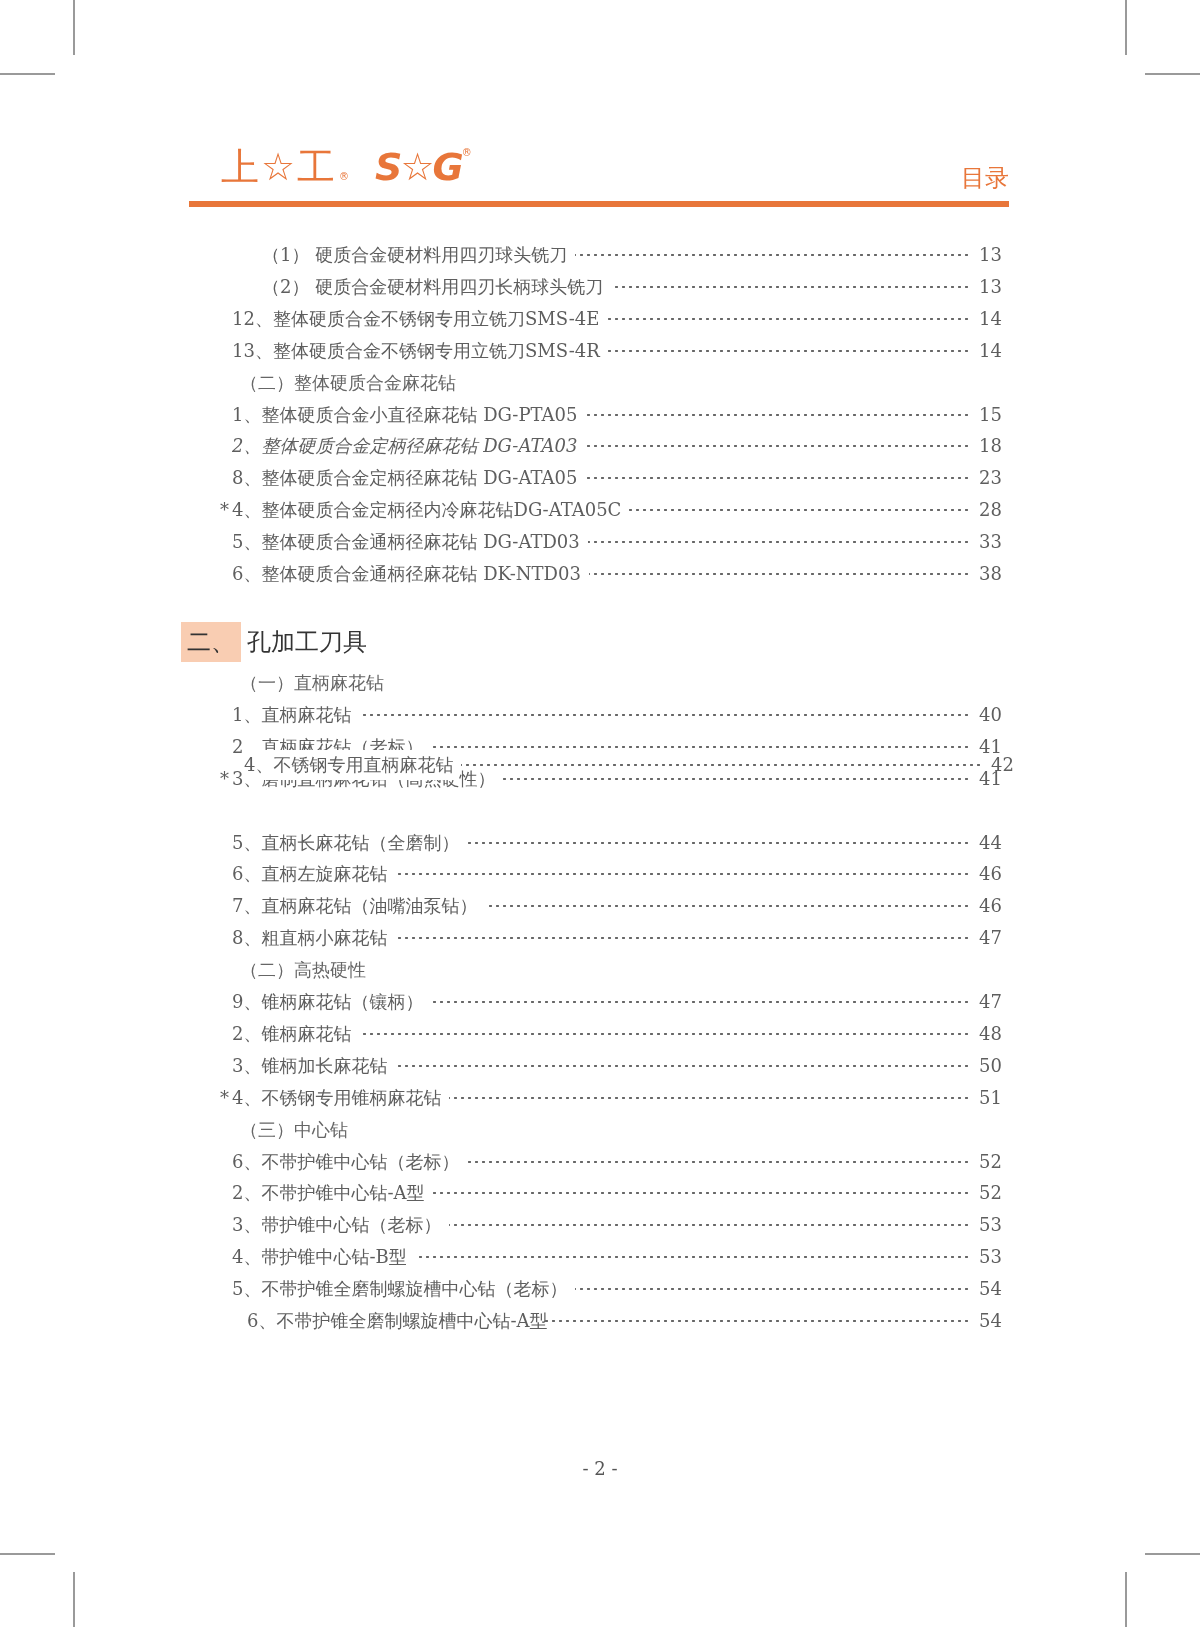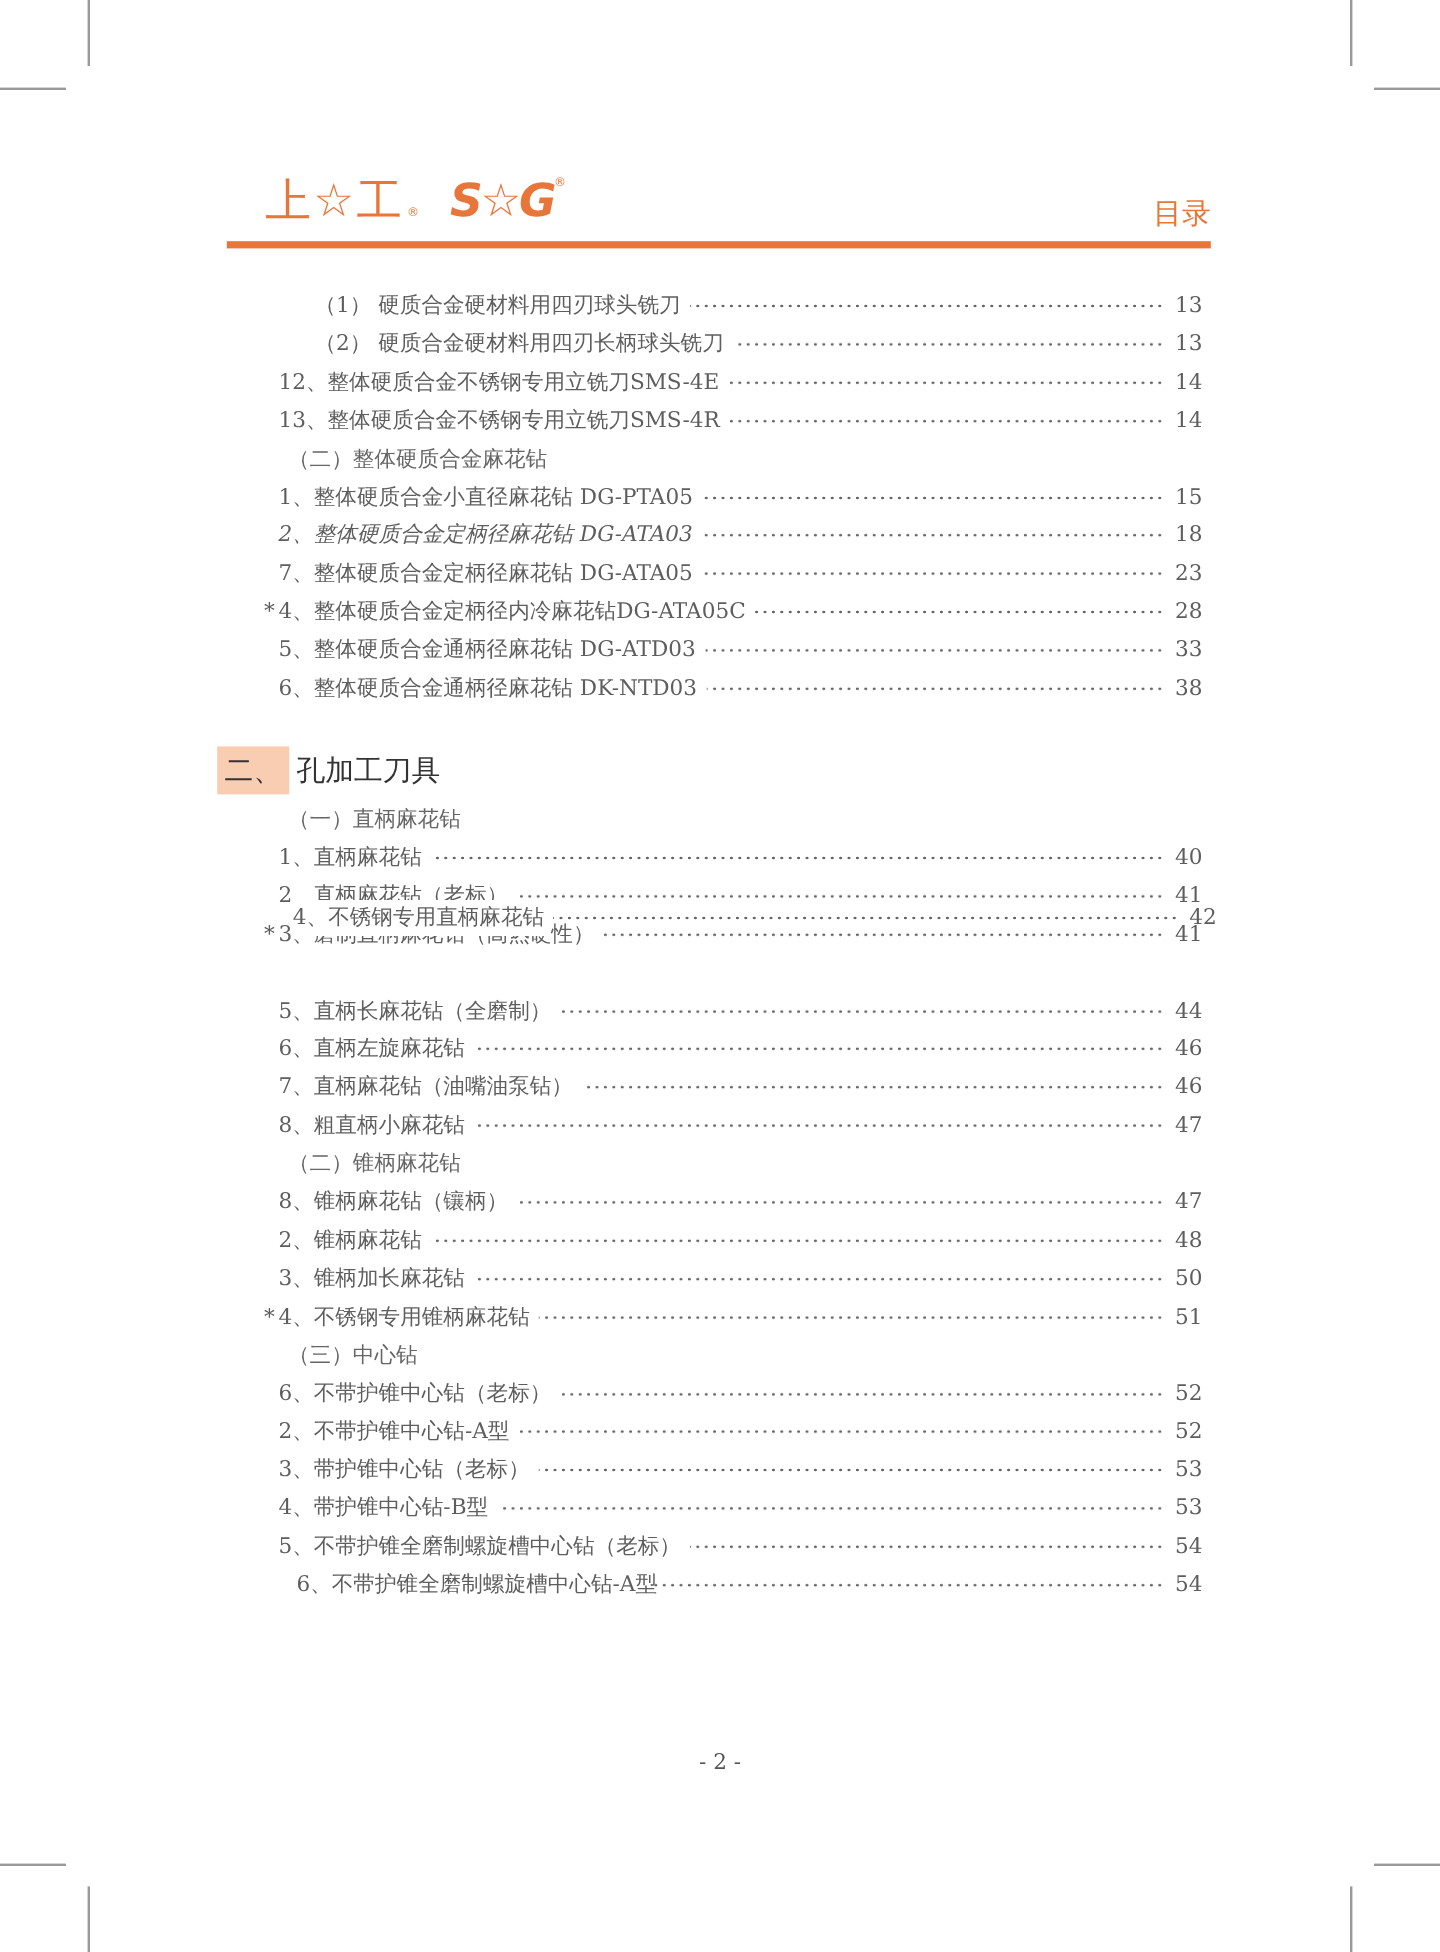--- a/index.html
+++ b/index.html
@@ -93,21 +93,21 @@
       <span class="label" style="left: 232px;"><span>1、整体硬质合金小直径麻花钻 DG-PTA05</span></span>
       <span class="dots" style="left: 585px; width: 385px; right: auto;"></span>
       <span class="page">15</span>
     </div>
     <div class="row" style="top: 431.4px;">
       <span class="label" style="left: 232px; font-style: italic;"><span>2、整体硬质合金定柄径麻花钻 DG-ATA03</span></span>
       <span class="dots" style="left: 585px; width: 385px; right: auto;"></span>
       <span class="page">18</span>
     </div>
     <div class="row" style="top: 463.3px;">
-      <span class="label" style="left: 232px;"><span>7、整体硬质合金定柄径麻花钻 DG-ATA05</span></span>
+      <span class="label" style="left: 232px;"><span>8、整体硬质合金定柄径麻花钻 DG-ATA05</span></span>
       <span class="dots" style="left: 585px; width: 385px; right: auto;"></span>
       <span class="page">23</span>
     </div>
     <div class="row" style="top: 495.2px;">
       <span class="label" style="left: 232px;"><span style="position: absolute; left: -12px;">*</span><span>4、整体硬质合金定柄径内冷麻花钻DG-ATA05C</span></span>
       <span class="dots" style="left: 629px; width: 341px; right: auto;"></span>
       <span class="page">28</span>
     </div>
     <div class="row" style="top: 527.1px;">
       <span class="label" style="left: 232px;"><span>5、整体硬质合金通柄径麻花钻 DG-ATD03</span></span>
@@ -156,24 +156,24 @@
       <span class="label" style="left: 232px;"><span>7、直柄麻花钻（油嘴油泵钻）</span></span>
       <span class="dots" style="left: 485px; width: 485px; right: auto;"></span>
       <span class="page">46</span>
     </div>
     <div class="row" style="top: 923.2px;">
       <span class="label" style="left: 232px;"><span>8、粗直柄小麻花钻</span></span>
       <span class="dots" style="left: 395px; width: 575px; right: auto;"></span>
       <span class="page">47</span>
     </div>
     <div class="row sub" style="top: 955.1px;">
-      <span class="label" style="left: 240px;"><span>（二）锥柄麻花钻</span></span>
+      <span class="label" style="left: 240px;"><span>（二）高热硬性</span></span>
     </div>
     <div class="row" style="top: 987px;">
-      <span class="label" style="left: 232px;"><span>8、锥柄麻花钻（镶柄）</span></span>
+      <span class="label" style="left: 232px;"><span>9、锥柄麻花钻（镶柄）</span></span>
       <span class="dots" style="left: 431px; width: 539px; right: auto;"></span>
       <span class="page">47</span>
     </div>
     <div class="row" style="top: 1018.9px;">
       <span class="label" style="left: 232px;"><span>2、锥柄麻花钻</span></span>
       <span class="dots" style="left: 359px; width: 611px; right: auto;"></span>
       <span class="page">48</span>
     </div>
     <div class="row" style="top: 1050.8px;">
       <span class="label" style="left: 232px;"><span>3、锥柄加长麻花钻</span></span>

